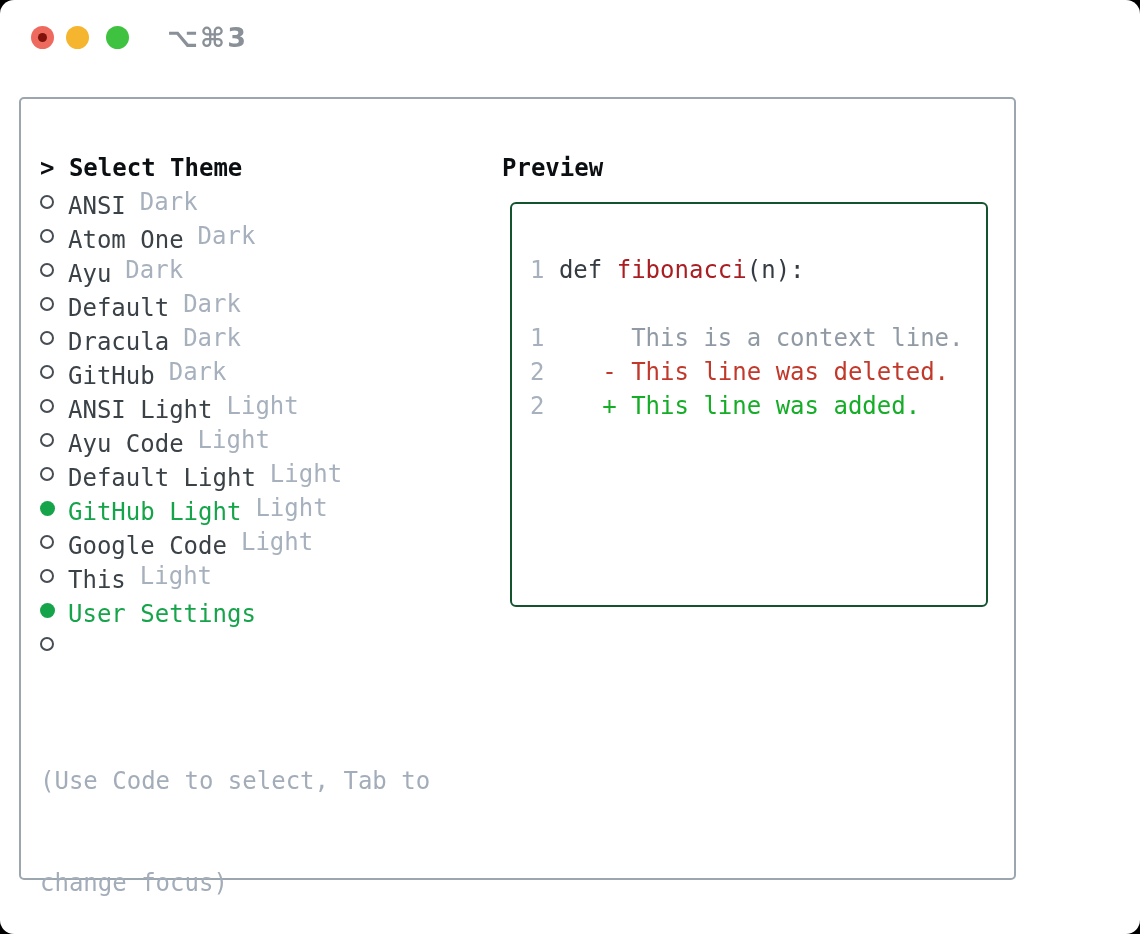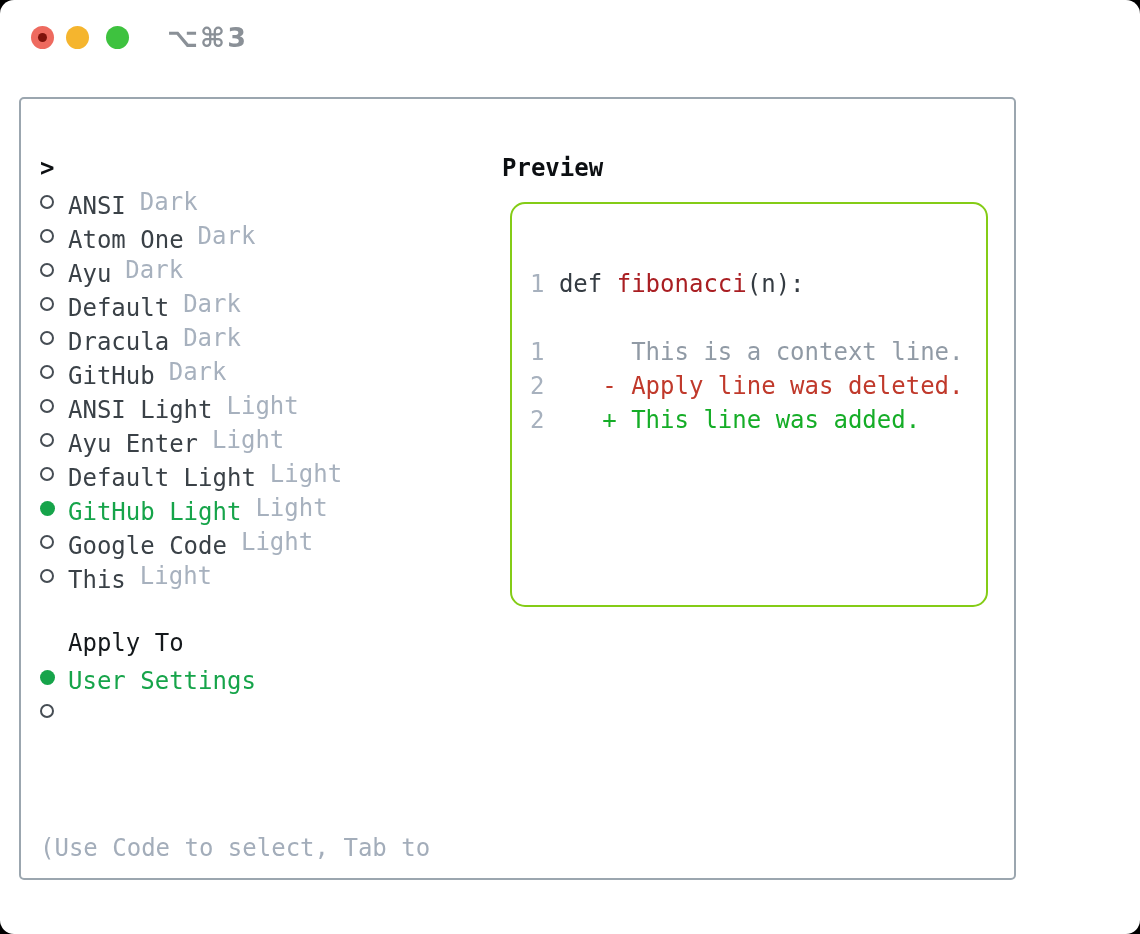--- a/index.html
+++ b/index.html
@@ -40,22 +40,22 @@
   .tvariant { margin-left: 14px; color: #a7b1be; white-space: pre; }
   .apply-hdr { margin-top: 33px; padding-left: 28px; color: #14181b; white-space: pre; }
   .hint { margin-top: 35px; color: #a3adba; font-size: 24px; line-height: 34px; white-space: pre; }
   
   .preview-hdr {
     position: absolute; left: 481px; top: 52px; height: 34px; line-height: 34px;
     font-size: 24px; font-weight: 700; color: #0c0f12; white-space: pre;
   }
   .preview-box {
     position: absolute; left: 489px; top: 103px; width: 478px; height: 405px;
-    border: 2px solid #84cc16; border-radius: 15px; background: #fff;
-    padding: 63px 0 0 18px; overflow: hidden;
+    border: 2px solid #14532d; border-radius: 6px; background: #fff;
+    padding: 49px 0 0 18px; overflow: hidden;
   }
   .cline { height: 34px; line-height: 34px; font-size: 24px; white-space: pre; }
 </style>
 </head>
 <body>
 
 <div class="window">
 
   <div class="titlebar">
     <div id="traffic-lights">
@@ -65,21 +65,21 @@
         <div class="traffic" style="left: 66px; background: rgb(245, 181, 46);"></div>
         <div class="traffic" style="left: 106px; background: rgb(62, 194, 63);"></div>
       </div>
     <div class="win-title">⌥⌘3</div>
   </div>
 
   <div class="panel">
 
     <div class="left-col">
       <div class="row hdr-row">
-        <span>&gt;</span><span>&nbsp;</span>
+        <span>&gt;</span><span>&nbsp;</span><span>Select Theme</span>
       </div>
 
       <div id="theme-list">
           <div class="row">
             <span class="marker"></span>
             <span class="tname">ANSI</span>
             <span class="tvariant">Dark</span>
           </div>
           <div class="row">
             <span class="marker"></span>
@@ -106,21 +106,21 @@
             <span class="tname">GitHub</span>
             <span class="tvariant">Dark</span>
           </div>
           <div class="row">
             <span class="marker"></span>
             <span class="tname">ANSI Light</span>
             <span class="tvariant">Light</span>
           </div>
           <div class="row">
             <span class="marker"></span>
-            <span class="tname">Ayu Enter</span>
+            <span class="tname">Ayu Code</span>
             <span class="tvariant">Light</span>
           </div>
           <div class="row">
             <span class="marker"></span>
             <span class="tname">Default Light</span>
             <span class="tvariant">Light</span>
           </div>
           <div class="row">
             <span class="marker sel" style="background: rgb(22, 164, 74);"></span>
             <span class="tname" style="color: rgb(22, 164, 74);">GitHub Light</span>
@@ -131,21 +131,20 @@
             <span class="tname">Google Code</span>
             <span class="tvariant">Light</span>
           </div>
           <div class="row">
             <span class="marker"></span>
             <span class="tname">This</span>
             <span class="tvariant">Light</span>
           </div>
         </div>
 
-      <div class="row apply-hdr">Apply To</div>
       <div id="apply-list">
           <div class="row">
             <span class="marker sel" style="background: rgb(22, 164, 74);"></span>
             <span class="tname" style="color: rgb(22, 164, 74);">User Settings</span>
           </div>
           <div class="row">
             <span class="marker"></span>
           </div>
         </div>
 
@@ -154,19 +153,19 @@
         <div>change focus)</div>
       </div>
     </div>
 
     <div class="preview-hdr">Preview</div>
     <div class="preview-box">
       <div id="code-lines">
           <div class="cline"><span style="color: rgb(167, 177, 190);">1 </span><span style="color: rgb(52, 59, 66);">def </span><span style="color: rgb(169, 30, 34);">fibonacci</span><span style="color: rgb(52, 59, 66);">(n):</span></div>
           <div class="cline">&nbsp;</div>
           <div class="cline"><span style="color: rgb(167, 177, 190);">1 </span><span style="color: rgb(144, 154, 165);">     This is a context line.</span></div>
-          <div class="cline"><span style="color: rgb(167, 177, 190);">2 </span><span style="color: rgb(192, 57, 43);">   - Apply line was deleted.</span></div>
+          <div class="cline"><span style="color: rgb(167, 177, 190);">2 </span><span style="color: rgb(192, 57, 43);">   - This line was deleted.</span></div>
           <div class="cline"><span style="color: rgb(167, 177, 190);">2 </span><span style="color: rgb(21, 173, 39);">   + This line was added.</span></div>
         </div>
     </div>
 
   </div>
 </div>
 
 </body></html>

